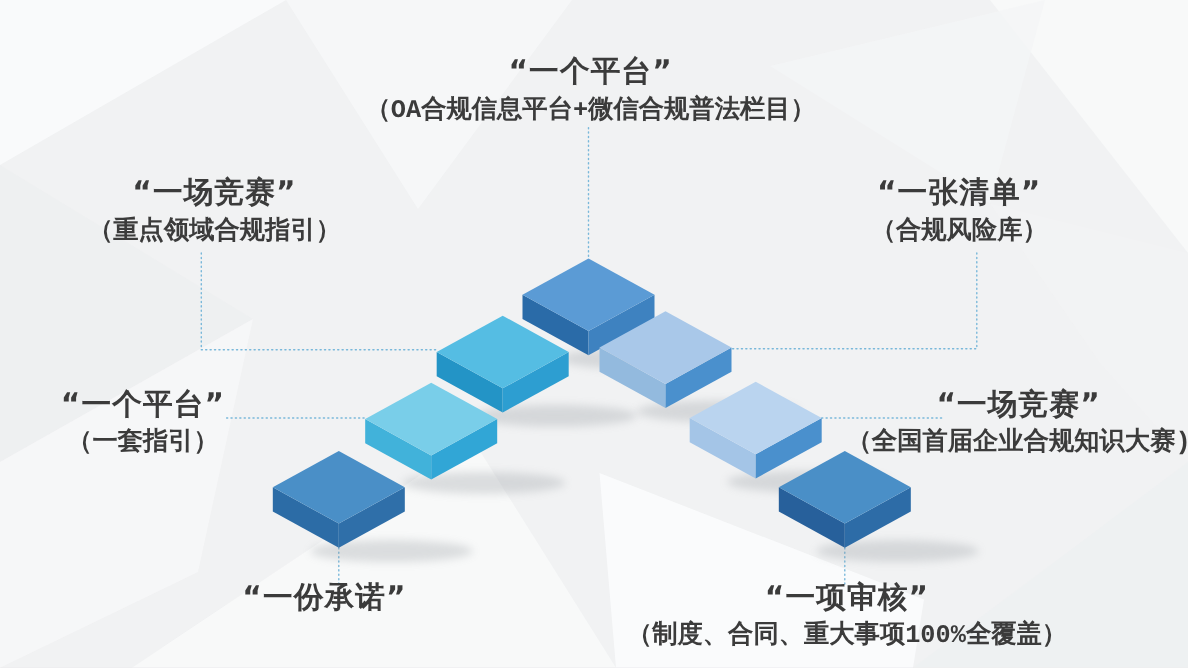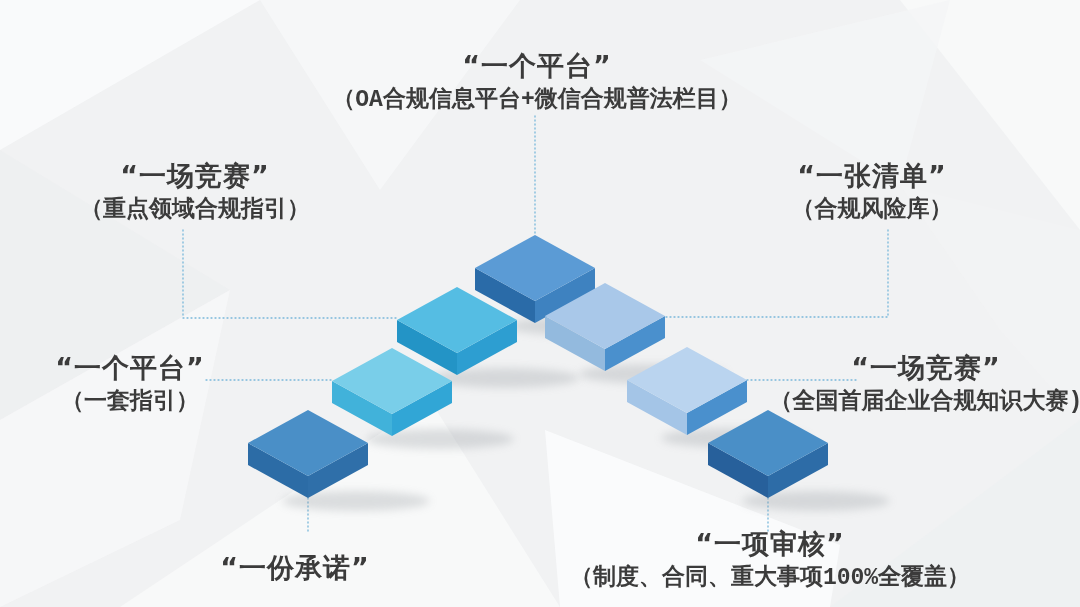--- a/index.html
+++ b/index.html
@@ -13,21 +13,21 @@
     position:absolute; text-align:center; font-weight:bold;
     color:var(--text,#3b3b3b); line-height:1.22; white-space:nowrap; z-index:3;
   }
   .label .t { display:block; font-size:27px; letter-spacing:1px; }
   .label .s { display:block; font-size:23px; margin-top:3px;font-family:Liberation Mono, monospace; }
   #label-platform   { left:287px; top:50px;  width:500px; }
   #label-guideline  { left:45px;  top:160px; width:300px; }
   #label-checklist  { left:722px; top:160px; width:300px; }
   #label-handbook   { left:0px;   top:352px; width:260px; }
   #label-competition{ left:766px; top:352px; width:320px; }
-  #label-commitment { left:75px;  top:552px; width:440px; }
+  #label-commitment { left:75px;  top:528px; width:440px; }
   #label-audit      { left:550px; top:528px; width:440px; }
   .connector { fill:none; stroke-width:1.3; stroke-dasharray:1 3; stroke-linecap:round; }
   .block-shadow { fill:#878d93; opacity:0.26; filter:blur(4px); }
 </style>
 </head>
 <body>
 
 <div class="stage">
 
   <svg class="bg-svg" viewBox="0 0 1080 607">

